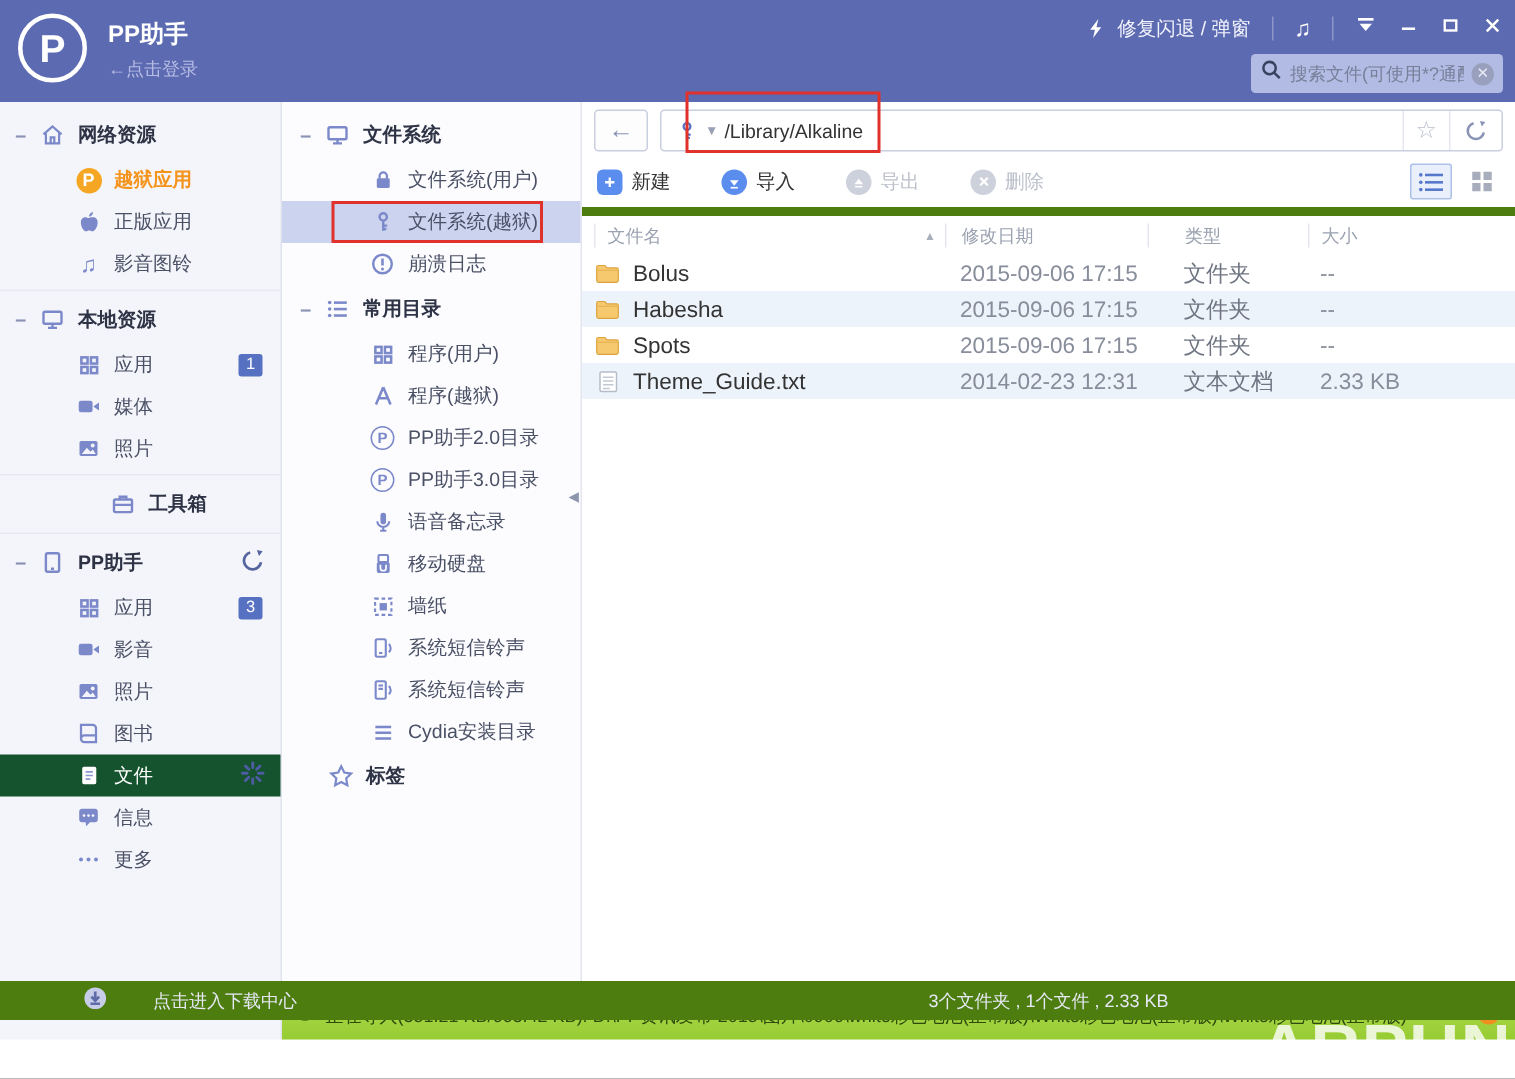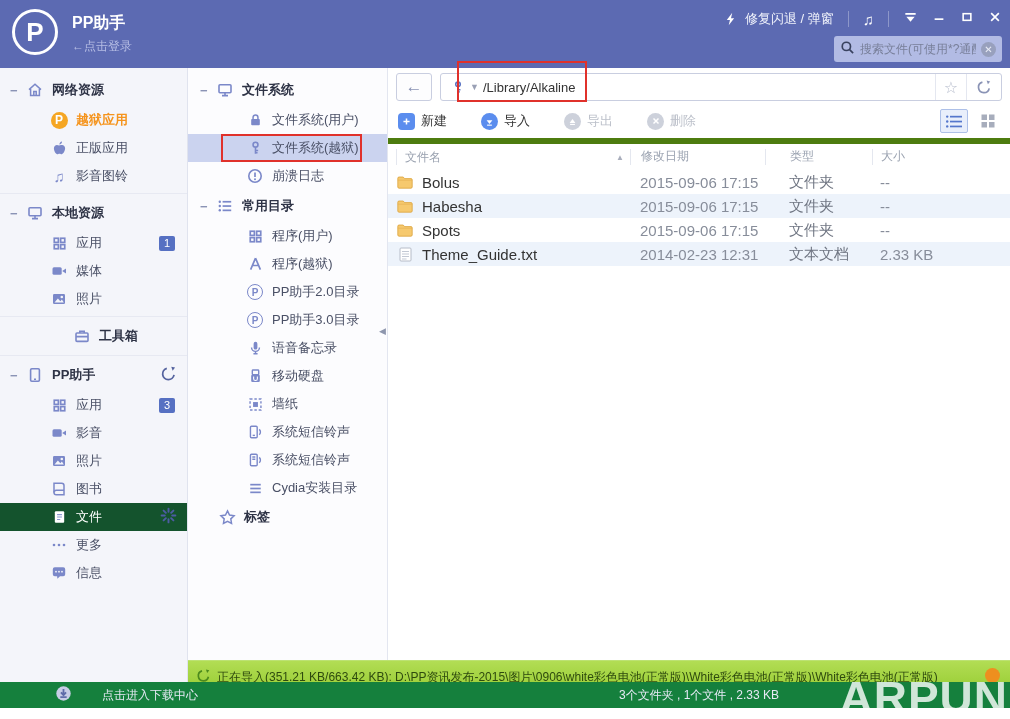--- a/index.html
+++ b/index.html
@@ -83,35 +83,35 @@
   .vlist { width:28px; height:24px; background:#e9effb; border:1px solid #adc0e8; border-radius:2px;
            display:flex; align-items:center; justify-content:center; }
   .vgrid { width:24px; height:24px; display:flex; align-items:center; justify-content:center; }
 
   .thead { display:flex; align-items:center; height:26px; font-size:12px; color:#9aa2b0; }
   .c-name { flex:1; padding-left:8px; display:flex; align-items:center; min-width:0; }
   .c-date { width:135px; padding-left:10px; flex:0 0 auto; }
   .c-type { width:107px; padding-left:24px; flex:0 0 auto; }
   .c-size { width:138px; padding-left:8px; flex:0 0 auto; }
   .thead .c-name { border-left:1px solid #e4e7ef; margin-left:8px; height:16px; }
-  .thead .c-date,.thead .c-type,.thead .c-size { border-left:1px solid #e4e7ef; height:16px; display:flex; align-items:flex-end; }
+  .thead .c-date,.thead .c-type,.thead .c-size { border-left:1px solid #e4e7ef; height:16px; display:flex; align-items:center; }
   .sort { margin-left:auto; margin-right:6px; font-size:8px; color:#a9aebc; }
   .frow { display:flex; align-items:center; height:24px; font-size:15px; color:#333; }
   .frow:nth-child(even) { background:#edf3fb; }
   .frow .c-date,.frow .c-size { color:#878d9a; }
   .frow .c-type { color:#6f7582; }
   .fic { width:18px; margin-right:8px; display:flex; justify-content:center; }
 
   
   .importbar { height:33px; background:linear-gradient(#b2dd54,#96cb31); border-top:1px solid #bce273;
                display:flex; align-items:center; padding:0 24px 0 8px; position:relative; }
   .importbar .sp { color:#4c8a1d; margin-right:6px; flex:0 0 auto; }
   .importtext { font-size:12px; color:#2e4a0e; white-space:nowrap; overflow:hidden; }
   .imp-orange { position:absolute; right:10px; top:7px; width:15px; height:15px; border-radius:50%; background:#ee8f1f; }
-  .statusbar { position:absolute; left:0; top:682px; width:1010px; height:26px; background:#15803d; color:#e6e9f5; font-size:12px; }
+  .statusbar { position:absolute; left:0; top:654px; width:1010px; height:26px; background:#4d7c0f; color:#e6e9f5; font-size:12px; }
   .dl { position:absolute; left:55px; top:0; height:26px; display:flex; align-items:center; gap:30px; }
   .summary { position:absolute; left:388px; top:0; width:622px; height:26px; display:flex; align-items:center; justify-content:center; }
 
   
   .anno-path { position:absolute; left:457px; top:61px; width:130px; height:41px; border:2px solid #e0312b; z-index:40; pointer-events:none; }
   .watermark { position:absolute; right:2px; bottom:-6px; z-index:60; font-size:46px; font-weight:800; letter-spacing:1px;
                color:rgba(255,255,255,.8); pointer-events:none; transform:scaleY(.95); }
 </style>
 </head>
 <body>
@@ -325,40 +325,40 @@
           </span>
         <span class="lbl">文件</span>
         <span class="side-sp"><svg width="17" height="17" viewBox="0 0 16 16">
               <g stroke="currentColor" stroke-width="1.8" stroke-linecap="round">
                 <path d="M8 1.5v3M12.6 3.4l-2.1 2.1M14.5 8h-3M12.6 12.6l-2.1-2.1M8 14.5v-3M3.4 12.6l2.1-2.1M1.5 8h3M3.4 3.4l2.1 2.1"></path>
               </g>
             </svg></span>
       </div>
       <div class="row">
         <span class="ic">
-            <svg width="16" height="16" viewBox="0 0 16 16" fill="currentColor">
-              <circle cx="3" cy="8" r="1.3"></circle>
-              <circle cx="8" cy="8" r="1.3"></circle>
-              <circle cx="13" cy="8" r="1.3"></circle>
-            </svg>
-          </span>
-        <span class="lbl">更多</span>
-      </div>
-      <div class="row">
-        <span class="ic">
             <svg width="16" height="16" viewBox="0 0 16 16">
               <path d="M1.8 4.2a2 2 0 012-2h8.4a2 2 0 012 2v5a2 2 0 01-2 2H9l-2.6 2.6-.3-2.6H3.8a2 2 0 01-2-2z" fill="currentColor"></path>
               <g fill="#f4f5fa">
                 <circle cx="5" cy="6.7" r=".9"></circle>
                 <circle cx="8" cy="6.7" r=".9"></circle>
                 <circle cx="11" cy="6.7" r=".9"></circle>
               </g>
             </svg>
           </span>
         <span class="lbl">信息</span>
+      </div>
+      <div class="row">
+        <span class="ic">
+            <svg width="16" height="16" viewBox="0 0 16 16" fill="currentColor">
+              <circle cx="3" cy="8" r="1.3"></circle>
+              <circle cx="8" cy="8" r="1.3"></circle>
+              <circle cx="13" cy="8" r="1.3"></circle>
+            </svg>
+          </span>
+        <span class="lbl">更多</span>
       </div>
     </div>
 
     <div class="rightregion">
       <div class="contentrow">
 
         <div class="tree tr">
           <div class="row sec">
             <span class="colps">−</span>
             <span class="ic">

